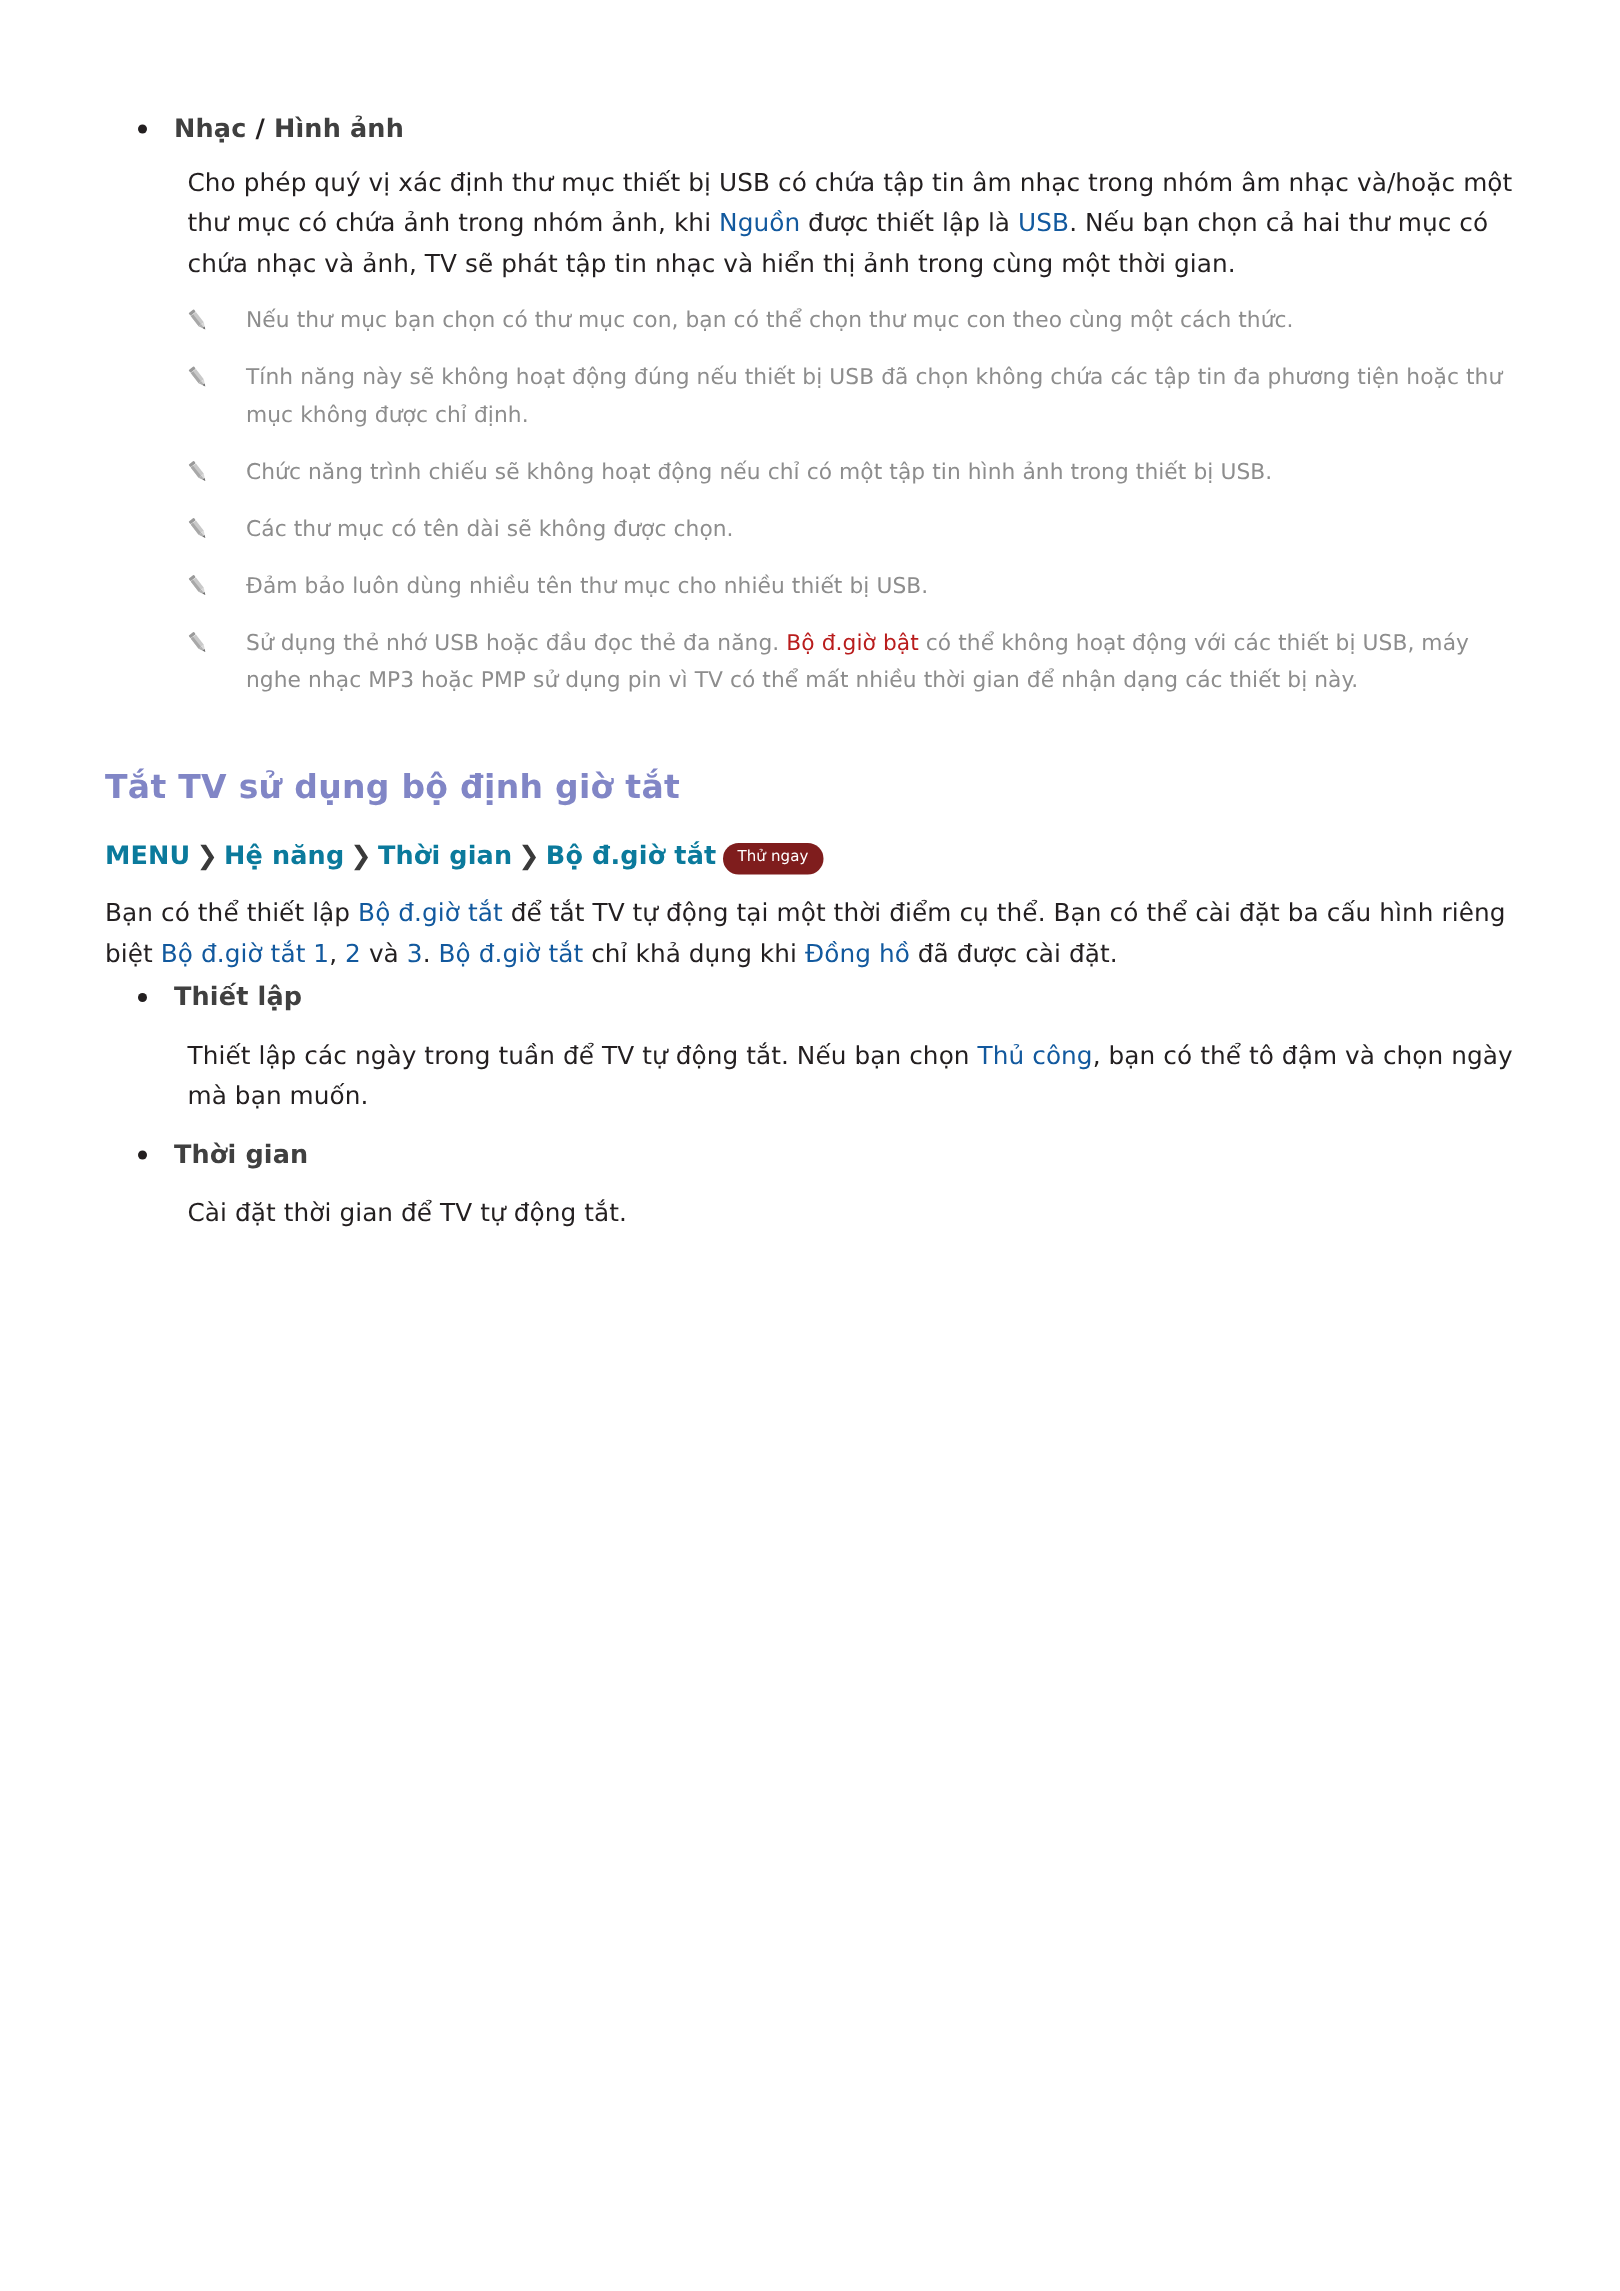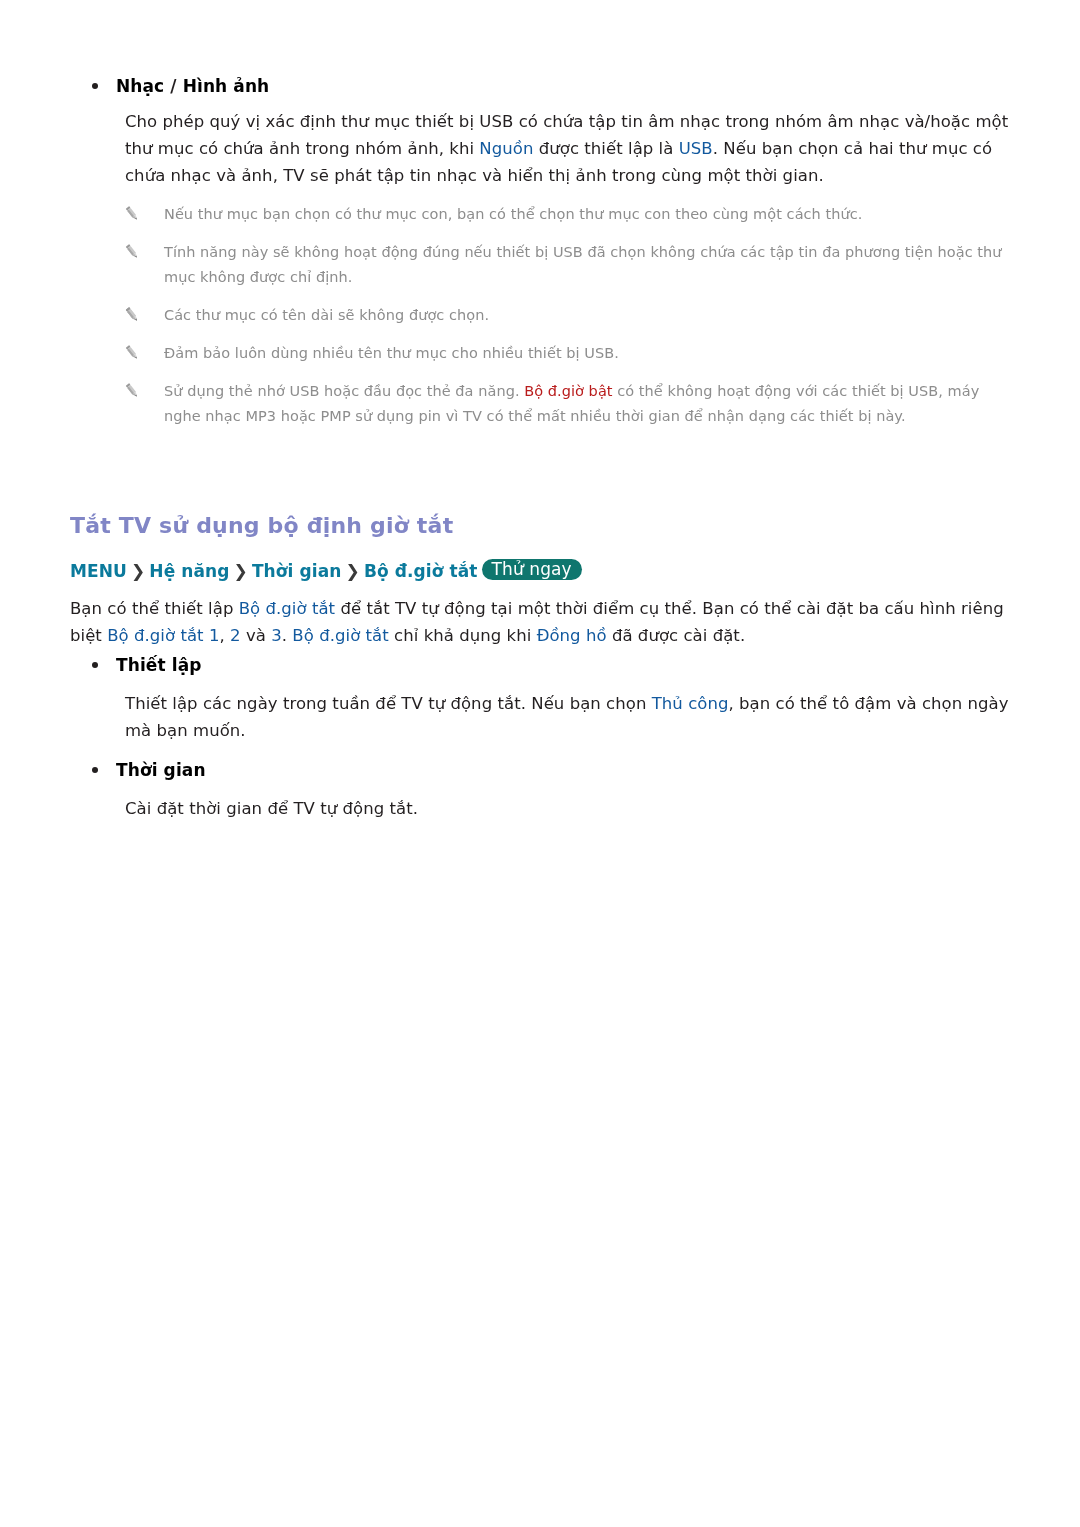--- a/index.html
+++ b/index.html
@@ -19,21 +19,21 @@
 
   .page {
     position: relative;
     width: 1080px;
     height: 1527px;
     box-sizing: border-box;
     padding: 0;
   }
 
   
-  .blue      { color: #000000; text-align: right; }
+  .blue      { color: #404040; text-align: right; }
   .blue-b    { color: #12599e; font-weight: normal; }
   .teal      { color: #0b7a9c; font-weight: bold; }
   .black     { color: #231f20; }
 
   
   .bullet-head {
     position: relative;
     margin: 0;
     padding-left: 46px;
     font-size: 17px;
@@ -99,25 +99,25 @@
     letter-spacing: 0.1px;
     white-space: nowrap;
   }
   .breadcrumb .chev {
     color: #3a3a3a;
     font-weight: bold;
     padding: 0 4px;
   }
   .badge {
     display: inline-block;
-    background: #0f766e;
+    background: #7f1d1d;
     color: #ffffff;
     border-radius: 11px;
     padding: 1px 10px 2px 10px;
-    font-size: 17px;
+    font-size: 10px;
     font-weight: normal;
     line-height: 18px;
     vertical-align: 2px;
     margin-left: 4px;
     letter-spacing: 0.1px;
   }
 
   
   .b-head1    { position: absolute; left: 70px;  top: 74px;  width: 950px; }
   .b-para1    { position: absolute; left: 125px; top: 108px; width: 895px; }
@@ -179,20 +179,21 @@
       <svg class="pencil" viewBox="0 0 20 20" aria-hidden="true">
         <g transform="rotate(-38 10 10)">
           <rect x="8.2" y="2.0" width="4.4" height="2.2" rx="0.6" fill="#9a9a9a"></rect>
           <rect x="8.2" y="4.4" width="4.4" height="8.6" fill="#c9c9c9"></rect>
           <rect x="8.2" y="4.4" width="2.0" height="8.6" fill="#a8a8a8"></rect>
           <polygon points="8.2,13.0 12.6,13.0 10.4,17.2" fill="#d8d8d8"></polygon>
           <polygon points="8.2,13.0 10.4,13.0 10.4,17.2" fill="#b0b0b0"></polygon>
           <polygon points="9.5,15.6 11.3,15.6 10.4,17.4" fill="#6f6f6f"></polygon>
         </g>
       </svg>
+      <span>Chức năng trình chiếu sẽ không hoạt động nếu chỉ có một tập tin hình ảnh trong thiết bị USB.</span>
     </p>
 
     <p class="note">
       <svg class="pencil" viewBox="0 0 20 20" aria-hidden="true">
         <g transform="rotate(-38 10 10)">
           <rect x="8.2" y="2.0" width="4.4" height="2.2" rx="0.6" fill="#9a9a9a"></rect>
           <rect x="8.2" y="4.4" width="4.4" height="8.6" fill="#c9c9c9"></rect>
           <rect x="8.2" y="4.4" width="2.0" height="8.6" fill="#a8a8a8"></rect>
           <polygon points="8.2,13.0 12.6,13.0 10.4,17.2" fill="#d8d8d8"></polygon>
           <polygon points="8.2,13.0 10.4,13.0 10.4,17.2" fill="#b0b0b0"></polygon>

